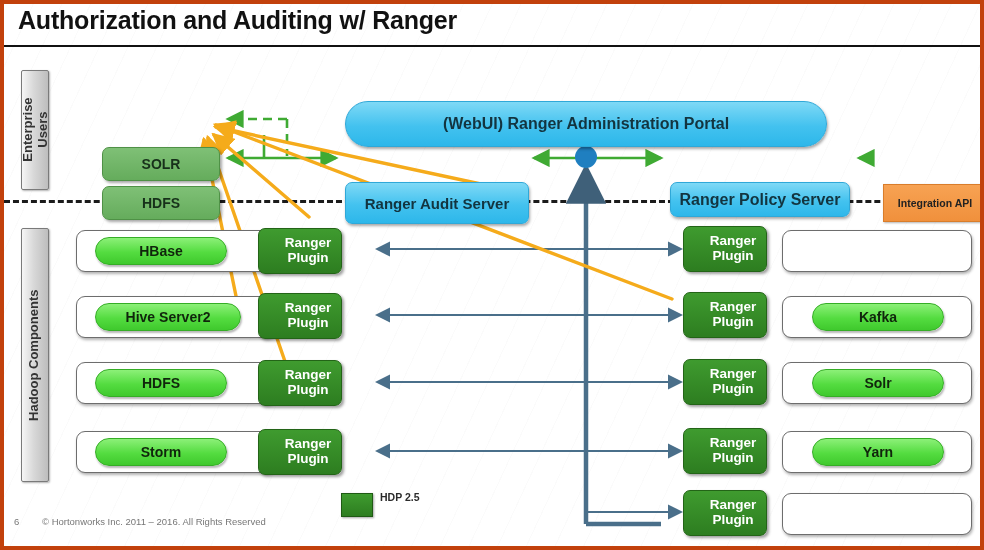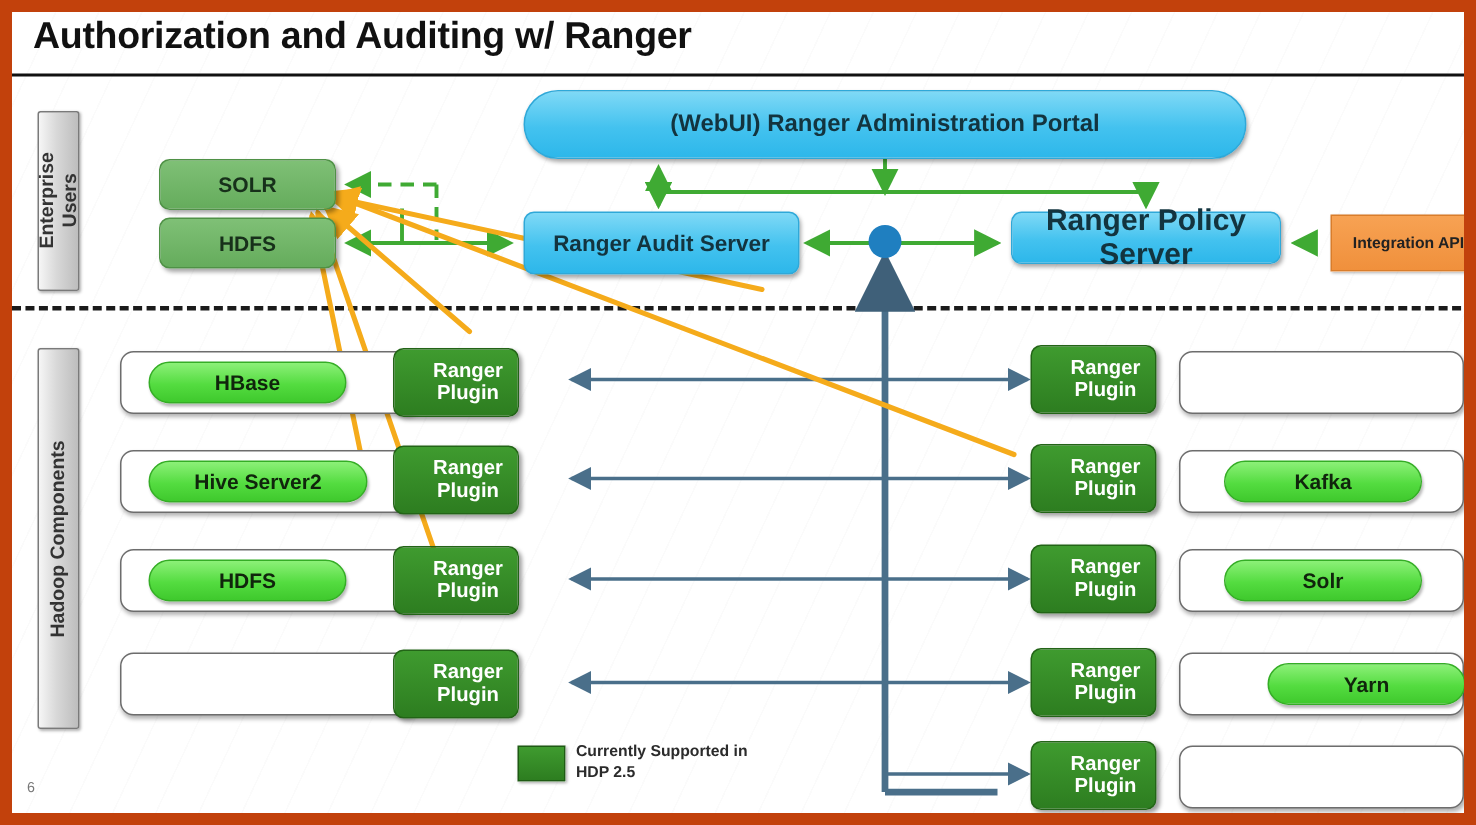--- a/index.html
+++ b/index.html
@@ -4,21 +4,21 @@
 <style>
   html,body{margin:0;padding:0;background:#000;}
   body{font-family:"Liberation Sans",sans-serif;}
 
   #slide{
     position:relative;
     width:984px;height:550px;
     background:#ffffff;
     overflow:hidden;
     box-sizing:border-box;
-    border:8px solid #c2410c;
+    border:4px solid #c2410c;
   }
   
   #sheen{
     position:absolute;inset:0;
     background:repeating-linear-gradient(115deg,
       rgba(0,0,0,0.016) 0px, rgba(0,0,0,0.016) 1px,
       rgba(255,255,255,0) 1px, rgba(255,255,255,0) 26px);
     pointer-events:none;
   }
 
@@ -54,31 +54,32 @@
   #divider{
     position:absolute;left:0;top:196px;width:984px;height:0;
     border-top:3px dashed #1b1b1b;
   }
 
   
   .box{
     position:absolute;box-sizing:border-box;
     display:flex;align-items:center;justify-content:center;
     text-align:center;
+    margin-top:45px;
   }
 
   .cyan{
     background:linear-gradient(to bottom,#7fd9f6 0%,#43c2ef 55%,#2db7ea 100%);
     border:1px solid #2fa8d8;
     color:#13343f;font-weight:bold;
     box-shadow:1px 2px 3px rgba(0,0,0,.35);
   }
   #portal{left:341px;top:52px;width:482px;height:46px;border-radius:23px;font-size:16px;}
   #audit{left:341px;top:133px;width:184px;height:42px;border-radius:7px;font-size:15px;}
-  #policy{left:666px;top:133px;width:180px;height:35px;border-radius:7px;font-size:20px;}
+  #policy{left:666px;top:133px;width:180px;height:35px;border-radius:7px;font-size:16px;}
 
   #integration{
     left:879px;top:135px;width:104px;height:38px;
     background:linear-gradient(to bottom,#f7a253 0%,#f0903c 100%);
     border:1px solid #d97d2b;
     color:#222;font-size:10.5px;font-weight:bold;
     box-shadow:1px 1px 2px rgba(0,0,0,.3);
   }
 
   
@@ -255,20 +256,21 @@
   </div>
 
   <div class="shell" style="left:72px;top:358px;width:200px;height:42px;"></div>
   <div class="lgreen" style="left:91px;top:365px;width:132px;height:28px;">HDFS</div>
   <div class="plugin" style="left:254px;top:356px;width:84px;height:46px;">
     <span>Ranger</span>
     <span>Plugin</span>
   </div>
 
   <div class="shell" style="left:72px;top:427px;width:200px;height:42px;"></div>
+  <div class="lgreen" style="left:91px;top:434px;width:132px;height:28px;">Storm</div>
   <div class="plugin" style="left:254px;top:425px;width:84px;height:46px;">
     <span>Ranger</span>
     <span>Plugin</span>
   </div>
 
   <div class="shell" style="left:778px;top:226px;width:190px;height:42px;"></div>
   <div class="plugin" style="left:679px;top:222px;width:84px;height:46px;">
     <span>Ranger</span>
     <span>Plugin</span>
   </div>
@@ -281,33 +283,33 @@
   </div>
 
   <div class="shell" style="left:778px;top:358px;width:190px;height:42px;"></div>
   <div class="lgreen" style="left:808px;top:365px;width:132px;height:28px;">Solr</div>
   <div class="plugin" style="left:679px;top:355px;width:84px;height:46px;">
     <span>Ranger</span>
     <span>Plugin</span>
   </div>
 
   <div class="shell" style="left:778px;top:427px;width:190px;height:42px;"></div>
-  <div class="lgreen" style="left:808px;top:434px;width:132px;height:28px;margin-left:29px;">Yarn</div>
+  <div class="lgreen" style="left:808px;top:434px;width:132px;height:28px;">Yarn</div>
   <div class="plugin" style="left:679px;top:424px;width:84px;height:46px;">
     <span>Ranger</span>
     <span>Plugin</span>
   </div>
 
   <div class="shell" style="left:778px;top:489px;width:190px;height:42px;"></div>
   <div class="plugin" style="left:679px;top:486px;width:84px;height:46px;">
     <span>Ranger</span>
     <span>Plugin</span>
   </div>
 
   <div id="legend-swatch"></div>
   <div id="legend-text">
-    <div>Currently Supported in</div>
     <div>HDP 2.5</div>
   </div>
 
   <div id="page-num">6</div>
+  <div id="copyright">© Hortonworks Inc. 2011 – 2016. All Rights Reserved</div>
 
 </div>
 
 </body></html>

